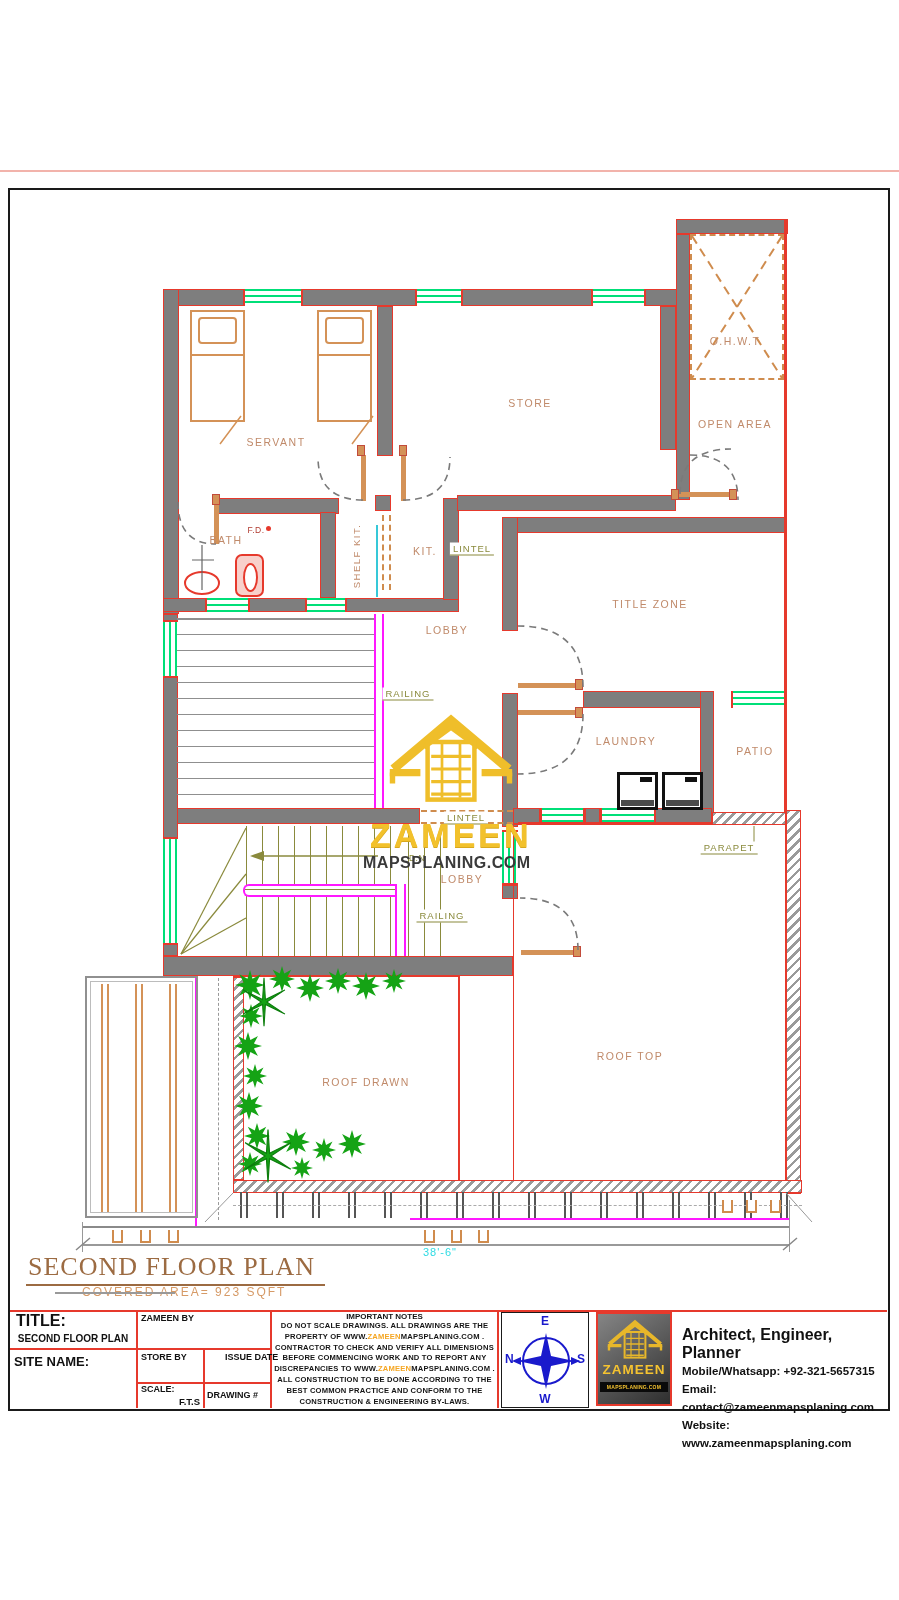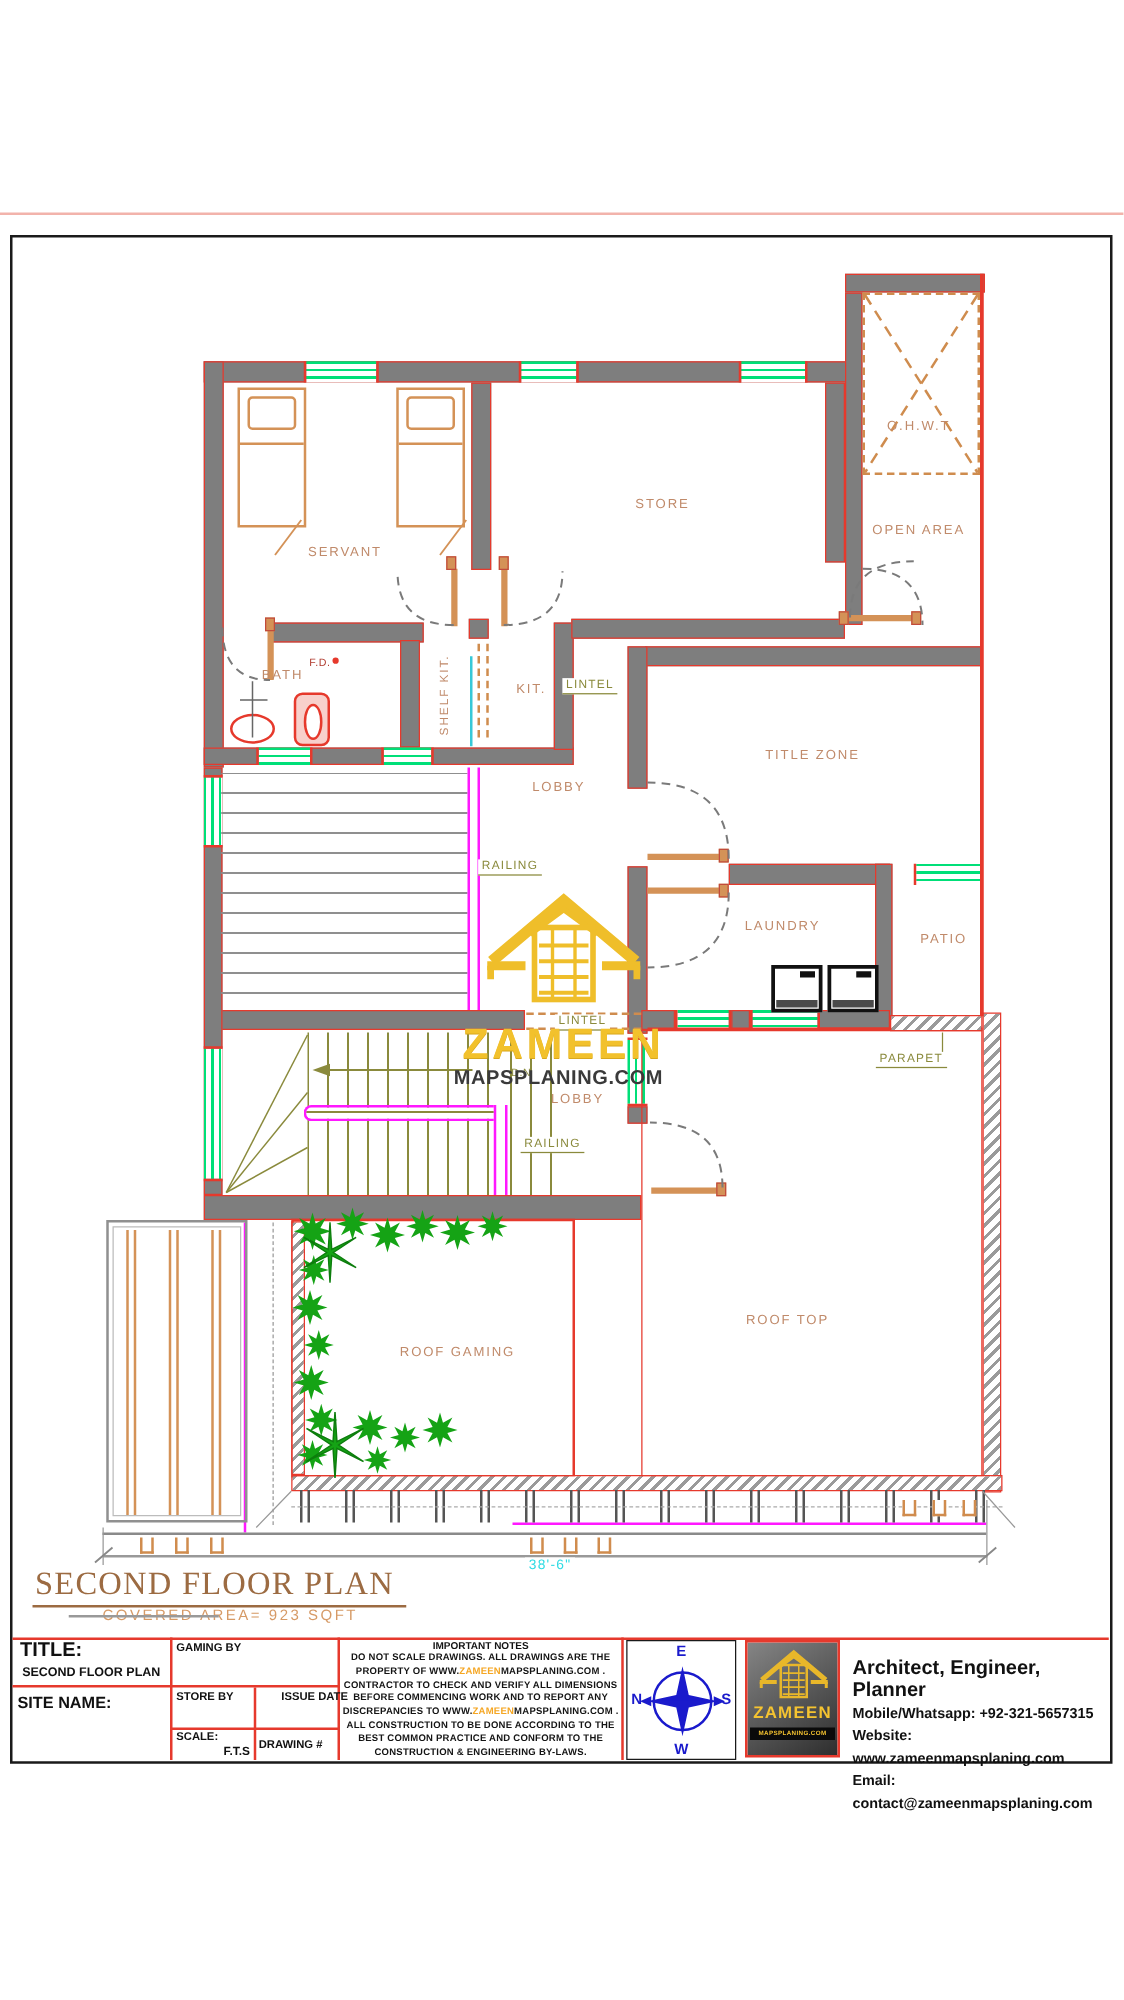--- a/index.html
+++ b/index.html
@@ -282,21 +282,21 @@
         <div class="lbl" style="left: 530px; top: 403px;">STORE</div>
         <div class="lbl" style="left: 735px; top: 341px;">O.H.W.T</div>
         <div class="lbl" style="left: 735px; top: 424px;">OPEN AREA</div>
         <div class="lbl" style="left: 226px; top: 540px;">BATH</div>
         <div class="lbl" style="left: 425px; top: 551px;">KIT.</div>
         <div class="lbl" style="left: 650px; top: 604px;">TITLE ZONE</div>
         <div class="lbl" style="left: 447px; top: 630px;">LOBBY</div>
         <div class="lbl" style="left: 626px; top: 741px;">LAUNDRY</div>
         <div class="lbl" style="left: 755px; top: 751px;">PATIO</div>
         <div class="lbl" style="left: 462px; top: 879px;">LOBBY</div>
-        <div class="lbl" style="left: 366px; top: 1082px;">ROOF GAMING</div>
+        <div class="lbl" style="left: 366px; top: 1082px;">ROOF DRAWN</div>
         <div class="lbl" style="left: 630px; top: 1056px;">ROOF TOP</div>
         <div class="lbl vert" style="left: 356px; top: 556px;">SHELF KIT.</div>
         <div class="lbl small" style="left: 256px; top: 530px; color: rgb(176, 58, 46);">F.D.</div>
         <div class="lbl small" style="left: 417px; top: 858px; color: rgb(138, 138, 60);">D.N</div>
         <div class="lbl callout" style="left: 472px; top: 549px;">LINTEL</div>
         <div class="lbl callout" style="left: 408px; top: 694px;">RAILING</div>
         <div class="lbl callout" style="left: 466px; top: 818px;">LINTEL</div>
         <div class="lbl callout" style="left: 442px; top: 916px;">RAILING</div>
         <div class="lbl callout" style="left: 729px; top: 848px;">PARAPET</div>
       </div>
@@ -311,21 +311,21 @@
     <div class="redl" style="left:136px;top:1310px;width:2px;height:98px;"></div>
     <div class="redl" style="left:203px;top:1350px;width:2px;height:58px;"></div>
     <div class="redl" style="left:270px;top:1310px;width:2px;height:98px;"></div>
     <div class="redl" style="left:497px;top:1310px;width:2px;height:98px;"></div>
     <div class="redl" style="left:10px;top:1348px;width:262px;height:2px;"></div>
     <div class="redl" style="left:136px;top:1382px;width:136px;height:2px;"></div>
 
     <div class="tbtext" style="left:16px;top:1312px;font-size:16px;">TITLE:</div>
     <div class="tbtext" style="left:10px;top:1333px;width:126px;text-align:center;font-size:10px;">SECOND FLOOR PLAN</div>
     <div class="tbtext" style="left:14px;top:1354px;font-size:13px;">SITE NAME:</div>
-    <div class="tbtext" style="left:141px;top:1313px;font-size:9px;">GAMING BY</div>
+    <div class="tbtext" style="left:141px;top:1313px;font-size:9px;">ZAMEEN BY</div>
     <div class="tbtext" style="left:141px;top:1352px;font-size:9px;">STORE BY</div>
     <div class="tbtext" style="left:225px;top:1352px;font-size:9px;">ISSUE DATE</div>
     <div class="tbtext" style="left:141px;top:1384px;font-size:9px;">SCALE:</div>
     <div class="tbtext" style="left:150px;top:1396px;width:50px;text-align:right;font-size:9.5px;">F.T.S</div>
     <div class="tbtext" style="left:207px;top:1390px;font-size:9px;">DRAWING #</div>
 
     <div class="abs" style="left:274px;top:1312px;width:221px;height:94px;">
       <div id="notestitle" style="font-size:8px;font-weight:bold;text-align:center;color:#141414;">IMPORTANT NOTES</div>
       <div id="notesbody">DO NOT SCALE DRAWINGS. ALL DRAWINGS ARE THE<br>PROPERTY OF  WWW.<span class="hl">ZAMEEN</span>MAPSPLANING.COM .<br>CONTRACTOR TO CHECK AND VERIFY ALL DIMENSIONS<br>BEFORE COMMENCING WORK AND TO REPORT ANY<br>DISCREPANCIES TO WWW.<span class="hl">ZAMEEN</span>MAPSPLANING.COM .<br>ALL CONSTRUCTION TO BE DONE ACCORDING TO THE<br>BEST COMMON PRACTICE AND CONFORM TO THE<br>CONSTRUCTION &amp; ENGINEERING BY-LAWS.</div>
     </div>
@@ -348,18 +348,18 @@
       <svg class="abs" width="56" height="42" viewBox="0 0 140 104" style="left:9px;top:5px;color:#e8b72a;">
           <use href="#zhouse"></use>
         </svg>
       <div class="abs" style="left:0;top:48px;width:72px;text-align:center;font-size:13.5px;font-weight:bold;letter-spacing:1px;color:#f5c330;">ZAMEEN</div>
       <div class="abs" style="left:2px;top:68px;width:68px;height:10px;line-height:10px;background:#0a0a0a;text-align:center;font-size:5px;font-weight:bold;color:#f5c330;letter-spacing:.3px;">MAPSPLANING.COM</div>
     </div>
 
     <div class="abs" style="left:682px;top:1326px;width:205px;">
       <div class="contact-line" style="font-size:16px;">Architect, Engineer, Planner</div>
       <div class="contact-line">Mobile/Whatsapp: +92-321-5657315</div>
+      <div class="contact-line">Email: contact@zameenmapsplaning.com</div>
       <div class="contact-line">Website: www.zameenmapsplaning.com</div>
-      <div class="contact-line">Email: contact@zameenmapsplaning.com</div>
     </div>
   </div>
 
 </div>
 
 </body></html>

